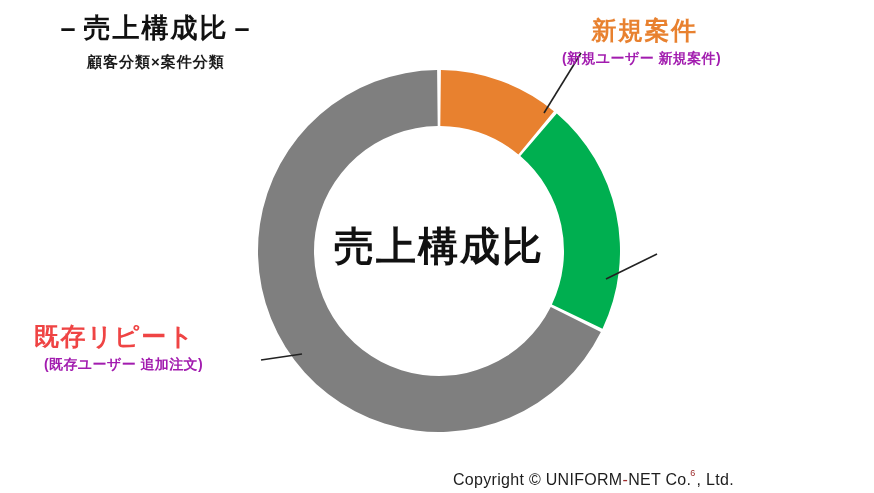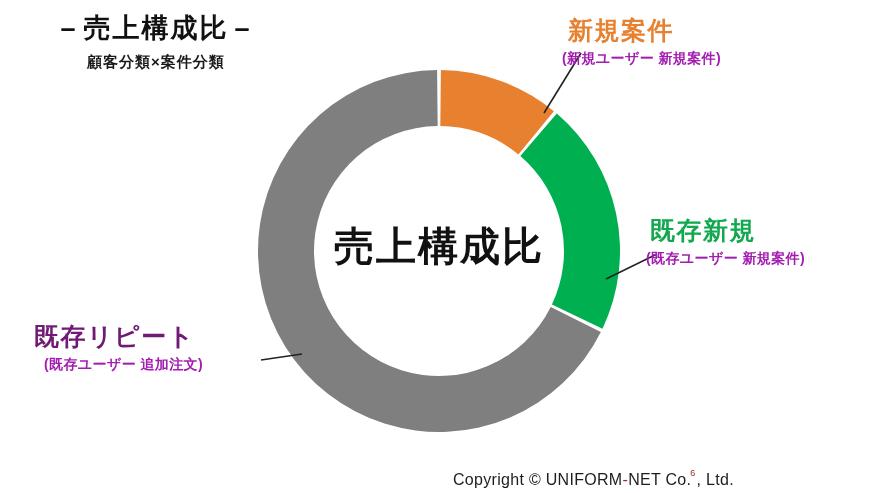--- a/index.html
+++ b/index.html
@@ -31,25 +31,25 @@
     font-size: 40px; font-weight: 700; color: #111111;
     letter-spacing: 2px; white-space: nowrap;
   }
 
   
   .callout { position: absolute; white-space: nowrap; }
   .callout .headline { font-size: 25px; font-weight: 700; letter-spacing: 1.5px; line-height: 1.15; }
   .callout .detail { font-size: 14px; font-weight: 700; color: #a21caf; letter-spacing: 0.4px; margin-top: 5px; }
 
   #callout-new      { left: 568px; top: 16px; }
-  #callout-new .headline { color: #E8812F; }
+  #callout-new .headline { color: #E8812F; text-align: center; }
   #callout-existing-new { left: 650px; top: 216px; }
   #callout-existing-new .headline { color: #12A850; }
   #callout-repeat   { left: 34px;  top: 322px; }
-  #callout-repeat .headline { color: #701a75; }
+  #callout-repeat .headline { color: #ef4444; }
   #callout-repeat .detail { margin-left: 10px; }
   #callout-new .detail { margin-left: -6px; }
   #callout-existing-new .detail { margin-left: -4px; }
 
   
   .footer {
     position: absolute; right: 16px; bottom: 4px;
     font-size: 16px; color: #1d1d1d; letter-spacing: 0.3px; white-space: nowrap;
   }
   .footer .dashmark { color: #9c2a2a; }
@@ -84,24 +84,20 @@
     </svg>
 
     <div class="donut-center-label">売上構成比</div>
   </div>
 
   <div class="callout" id="callout-new">
     <div class="headline">新規案件</div>
     <div class="detail">(新規ユーザー 新規案件)</div>
   </div>
 
-  <div class="callout" id="callout-existing-new">
-    <div class="headline">既存新規</div>
-    <div class="detail">(既存ユーザー 新規案件)</div>
-  </div>
 
   <div class="callout" id="callout-repeat">
     <div class="headline">既存リピート</div>
     <div class="detail">(既存ユーザー 追加注文)</div>
   </div>
 
   <div class="footer">
     <span>Copyright © UNIFORM</span><span class="dashmark">-</span><span>NET Co.</span><span class="supmark">6</span><span>, Ltd.</span>
   </div>
 

